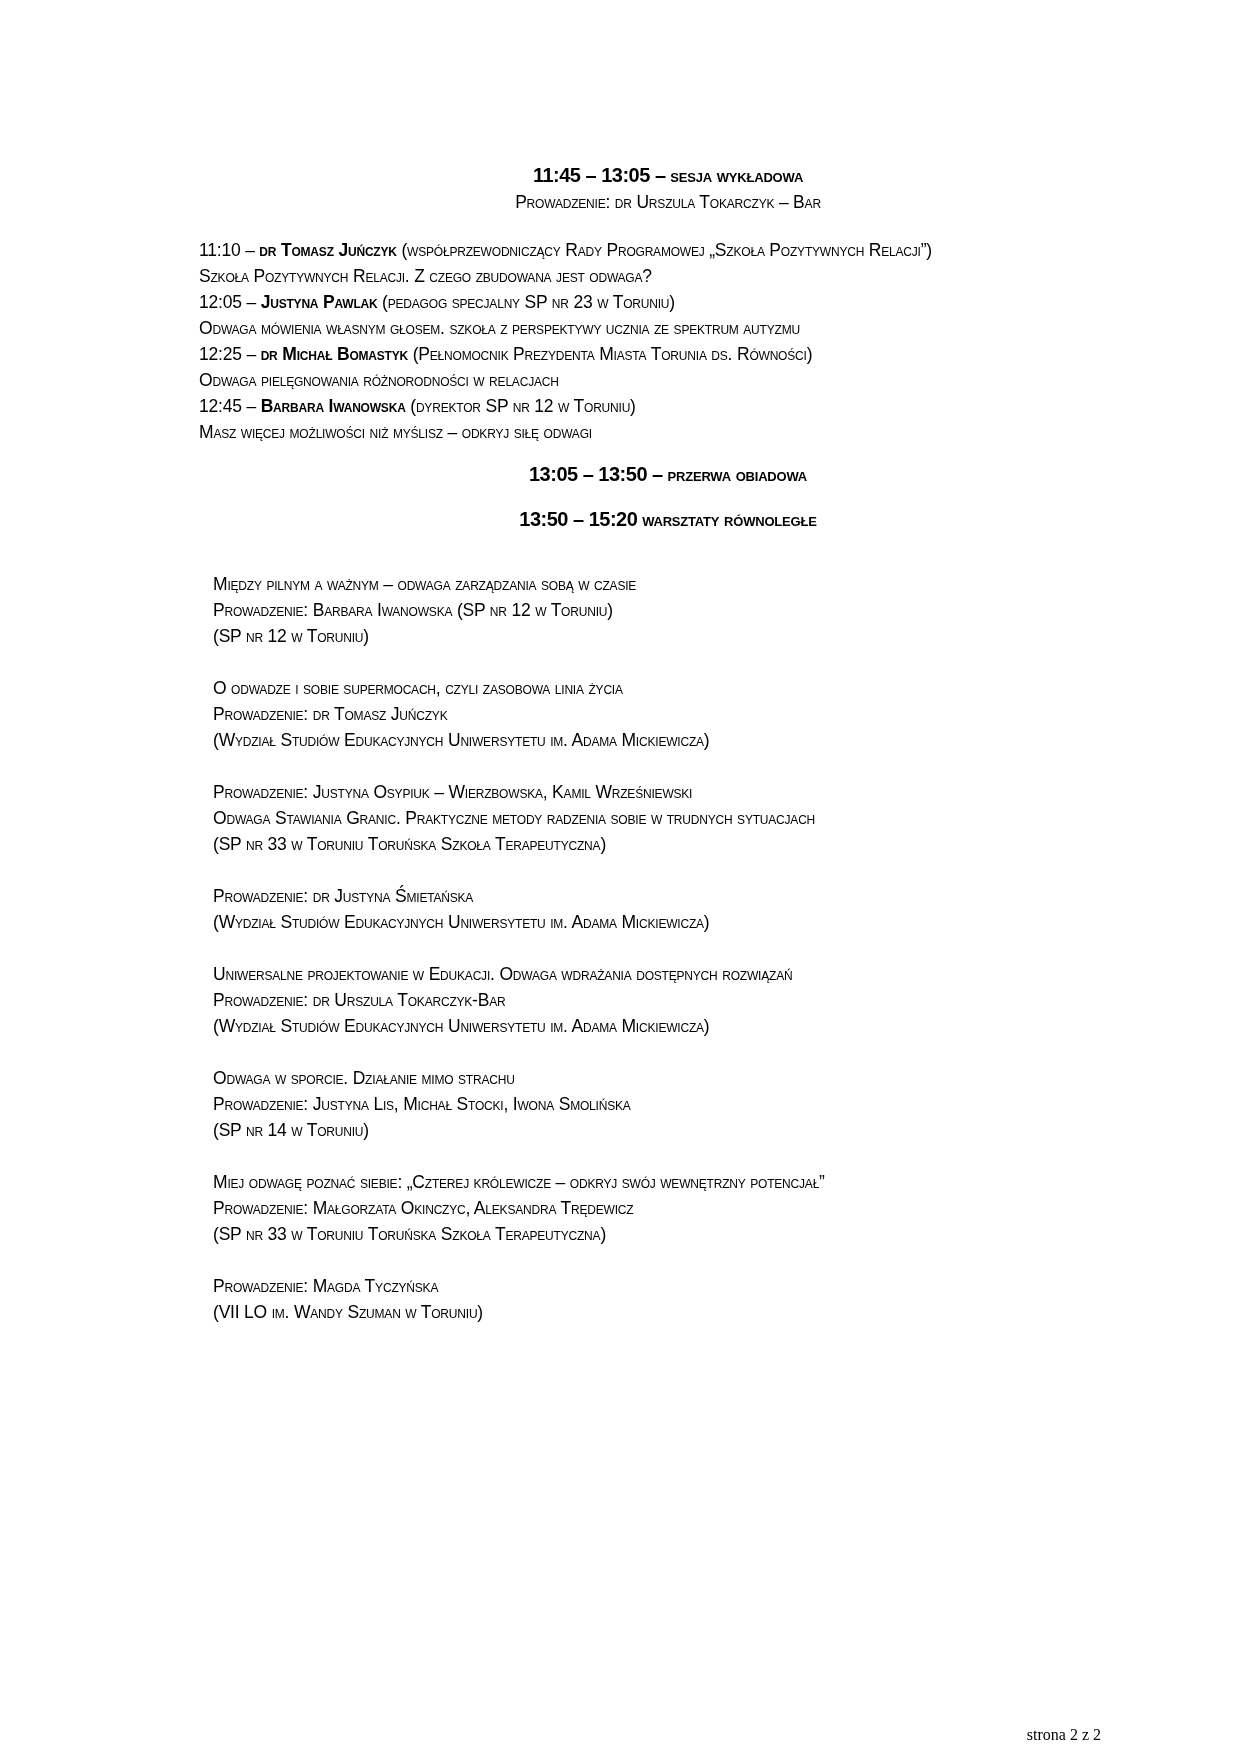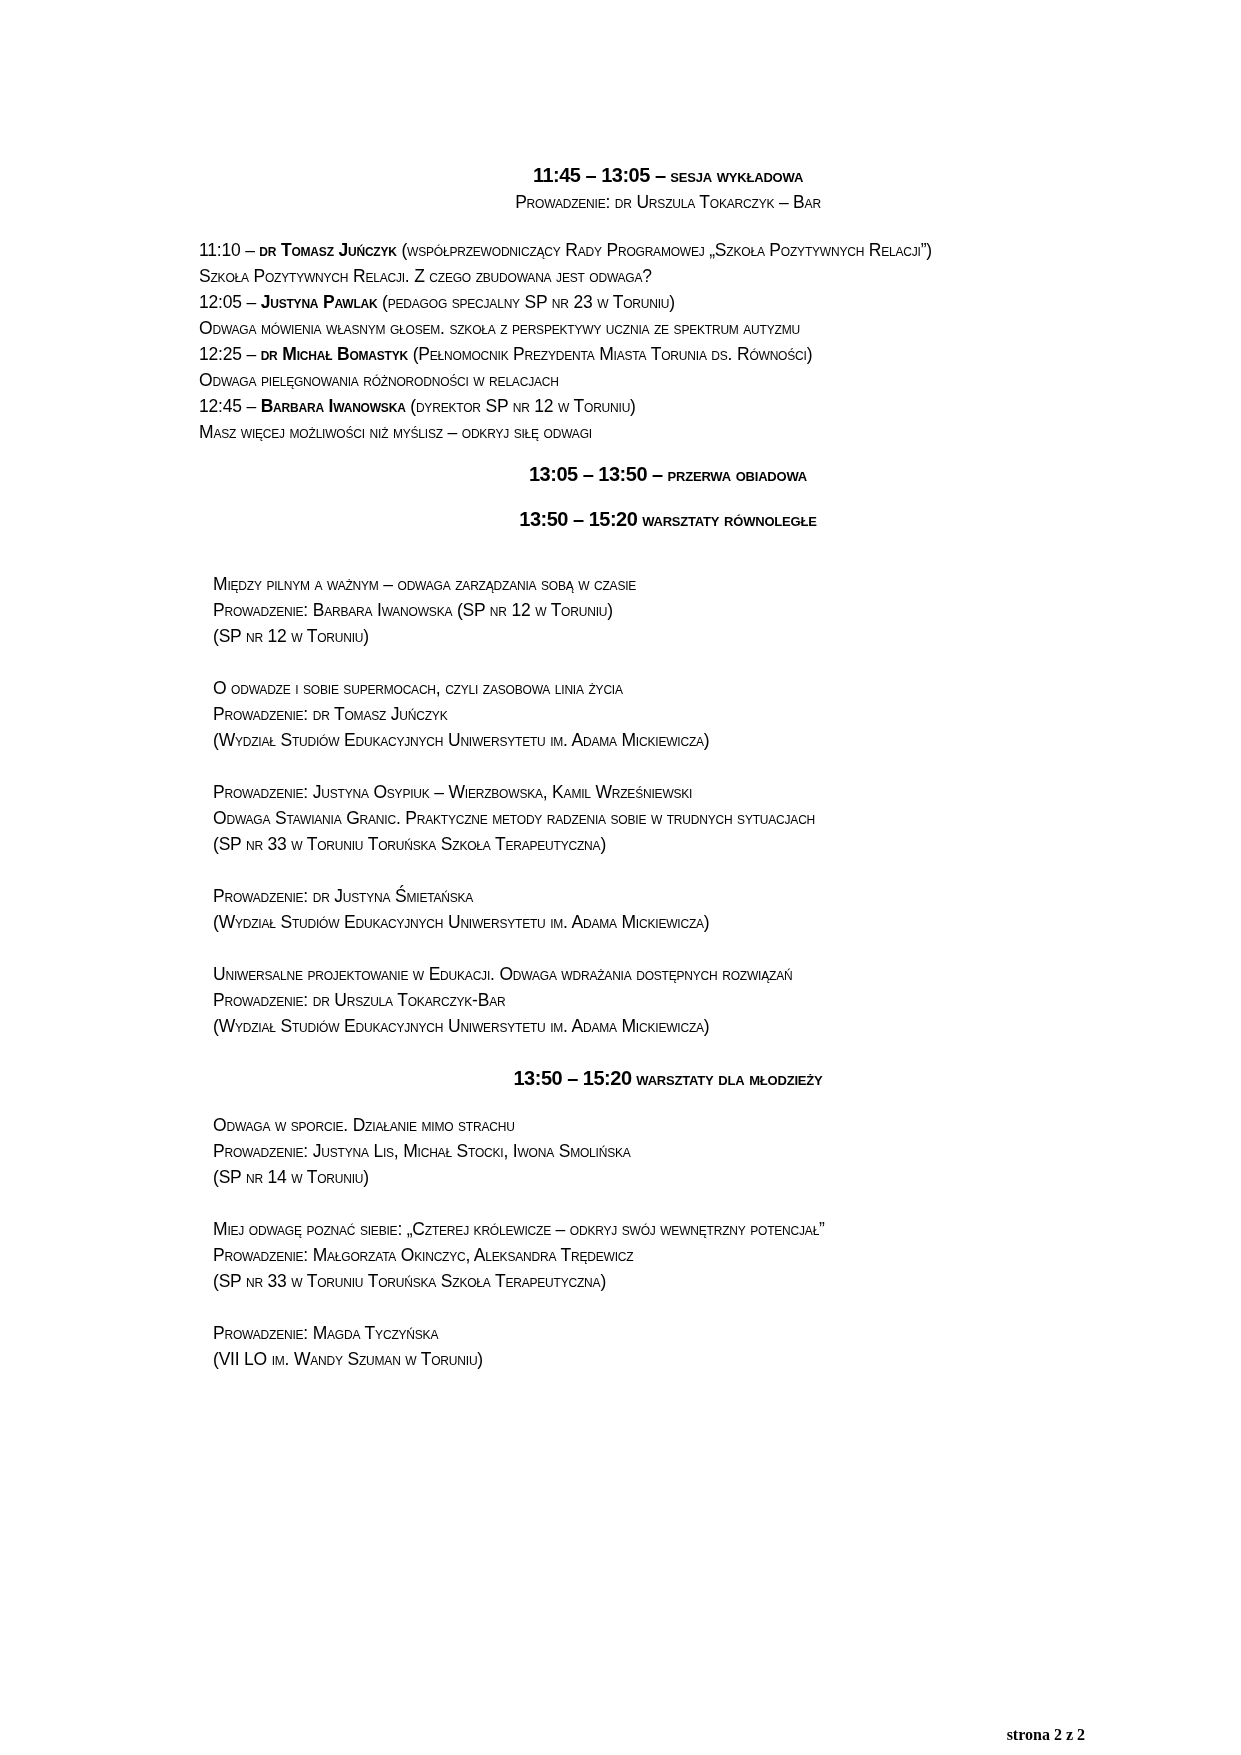--- a/index.html
+++ b/index.html
@@ -29,25 +29,24 @@
   .lectures{margin-top:16px;}
   .lec-speaker{font-weight:bold;}
   .h-break{margin:16px 0 18px 0;}
   .h-workshops{margin:0 0 38px 0;}
   .h-youth{margin:14px 0 20px 0;}
   .block{margin-bottom:26px;padding-left:14px;}
   .prow-label{font-weight:normal;}
   .italic{font-style:italic;}
   .footer{
     position:absolute;
-    right:156px;top:1726px;
+    right:140px;top:1726px;
     font-family:"Liberation Serif",serif;
     font-size:16px;
     color:#000;
-    font-weight:bold;
   }
 </style>
 </head>
 <body>
 
 <div class="page">
   <div class="content">
 
     <div class="center hdr">
       <span class="hdr-time">11:45 – 13:05 –</span><span class="hdr-title"> sesja wykładowa</span>
@@ -108,23 +107,20 @@
         <div>(Wydział Studiów Edukacyjnych Uniwersytetu im. Adama Mickiewicza)</div>
       </div>
 
       <div class="block">
         <div>Uniwersalne projektowanie w Edukacji. Odwaga wdrażania dostępnych rozwiązań</div>
         <div><span class="prow-label">Prowadzenie:</span><span> dr Urszula Tokarczyk-Bar</span></div>
         <div>(Wydział Studiów Edukacyjnych Uniwersytetu im. Adama Mickiewicza)</div>
       </div>
     </div>
 
-    <div class="center hdr h-youth">
-      <span class="hdr-time">13:50 – 15:20</span><span class="hdr-title"> warsztaty dla młodzieży</span>
-    </div>
 
     <div>
       <div class="block">
         <div>Odwaga w sporcie. Działanie mimo strachu</div>
         <div><span class="prow-label">Prowadzenie:</span><span> Justyna Lis, Michał Stocki, Iwona Smolińska</span></div>
         <div>(SP nr 14 w Toruniu)</div>
       </div>
 
       <div class="block">
         <div>Miej odwagę poznać siebie: „Czterej królewicze – odkryj swój wewnętrzny potencjał”</div>

